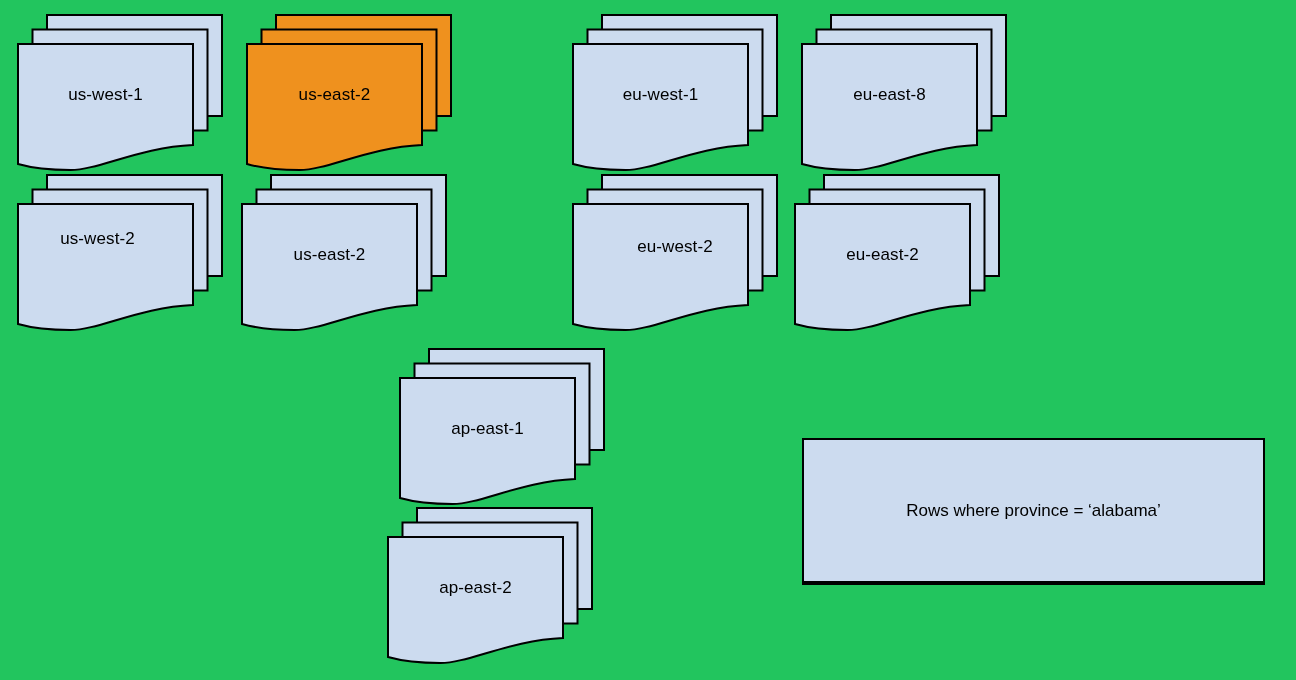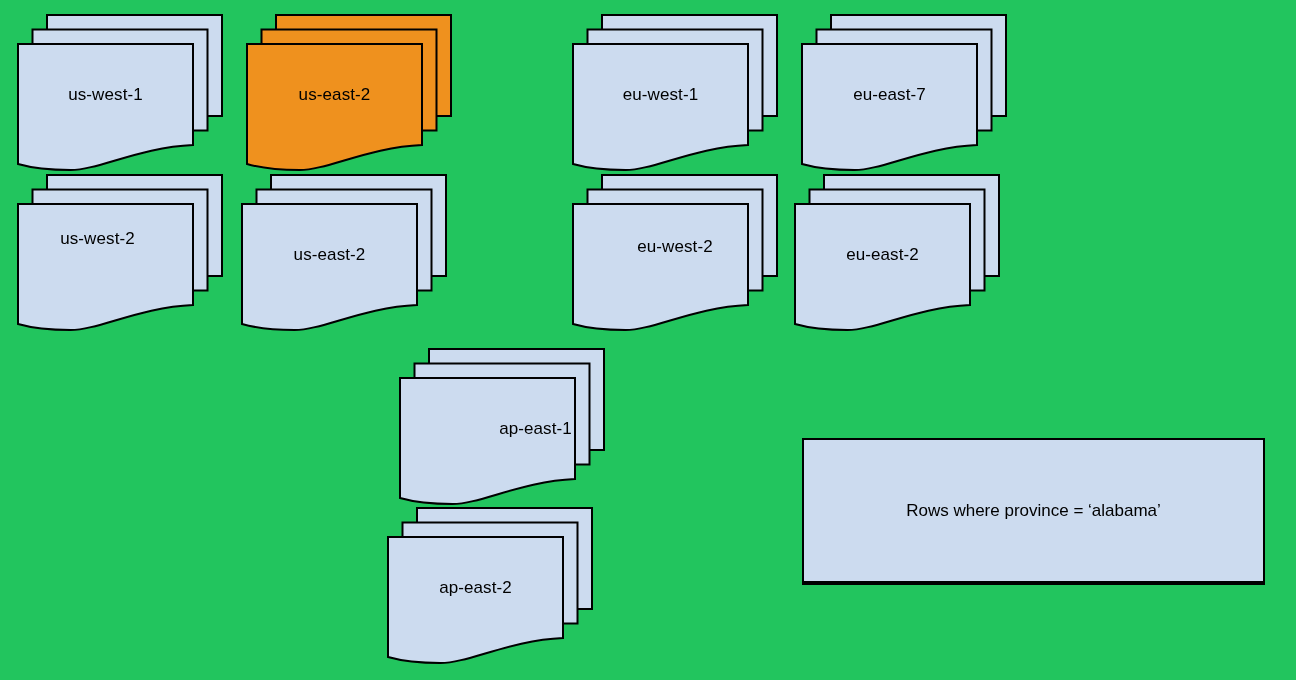--- a/index.html
+++ b/index.html
@@ -95,21 +95,21 @@
           <path d="M 2 31 L 177 31 L 177 132 C 124.49999999999999 134 82.5 157 54.5 157 C 30 157 12.5 154 2 151 Z" fill="#ccdbef" stroke="#000000" stroke-width="2" stroke-linejoin="miter"></path>
         </svg>
         <div class="doc-label" style="left: 2px; top: 72.5px; width: 175px;">eu-west-1</div>
       </div>
       <div class="doc-stack" style="left: 800px; top: 13px; width: 208px; height: 159px;">
         <svg width="208" height="159" viewBox="0 0 208 159">
           <path d="M 31 2 L 206 2 L 206 103 L 31 103 Z" fill="#ccdbef" stroke="#000000" stroke-width="2" stroke-linejoin="miter"></path>
           <path d="M 16.5 16.5 L 191.5 16.5 L 191.5 117.5 L 16.5 117.5 Z" fill="#ccdbef" stroke="#000000" stroke-width="2" stroke-linejoin="miter"></path>
           <path d="M 2 31 L 177 31 L 177 132 C 124.49999999999999 134 82.5 157 54.5 157 C 30 157 12.5 154 2 151 Z" fill="#ccdbef" stroke="#000000" stroke-width="2" stroke-linejoin="miter"></path>
         </svg>
-        <div class="doc-label" style="left: 2px; top: 72.5px; width: 175px;">eu-east-7</div>
+        <div class="doc-label" style="left: 2px; top: 72.5px; width: 175px;">eu-east-8</div>
       </div>
       <div class="doc-stack" style="left: 16px; top: 173px; width: 208px; height: 159px;">
         <svg width="208" height="159" viewBox="0 0 208 159">
           <path d="M 31 2 L 206 2 L 206 103 L 31 103 Z" fill="#ccdbef" stroke="#000000" stroke-width="2" stroke-linejoin="miter"></path>
           <path d="M 16.5 16.5 L 191.5 16.5 L 191.5 117.5 L 16.5 117.5 Z" fill="#ccdbef" stroke="#000000" stroke-width="2" stroke-linejoin="miter"></path>
           <path d="M 2 31 L 177 31 L 177 132 C 124.49999999999999 134 82.5 157 54.5 157 C 30 157 12.5 154 2 151 Z" fill="#ccdbef" stroke="#000000" stroke-width="2" stroke-linejoin="miter"></path>
         </svg>
         <div class="doc-label" style="left: 2px; top: 57px; width: 139px; margin-left: 10px;">us-west-2</div>
       </div>
       <div class="doc-stack" style="left: 240px; top: 173px; width: 208px; height: 159px;">
@@ -135,21 +135,21 @@
           <path d="M 2 31 L 177 31 L 177 132 C 124.49999999999999 134 82.5 157 54.5 157 C 30 157 12.5 154 2 151 Z" fill="#ccdbef" stroke="#000000" stroke-width="2" stroke-linejoin="miter"></path>
         </svg>
         <div class="doc-label" style="left: 2px; top: 72.5px; width: 175px;">eu-east-2</div>
       </div>
       <div class="doc-stack" style="left: 398px; top: 347px; width: 208px; height: 159px;">
         <svg width="208" height="159" viewBox="0 0 208 159">
           <path d="M 31 2 L 206 2 L 206 103 L 31 103 Z" fill="#ccdbef" stroke="#000000" stroke-width="2" stroke-linejoin="miter"></path>
           <path d="M 16.5 16.5 L 191.5 16.5 L 191.5 117.5 L 16.5 117.5 Z" fill="#ccdbef" stroke="#000000" stroke-width="2" stroke-linejoin="miter"></path>
           <path d="M 2 31 L 177 31 L 177 132 C 124.49999999999999 134 82.5 157 54.5 157 C 30 157 12.5 154 2 151 Z" fill="#ccdbef" stroke="#000000" stroke-width="2" stroke-linejoin="miter"></path>
         </svg>
-        <div class="doc-label" style="left: 2px; top: 72.5px; width: 175px; padding-left: 48px;">ap-east-1</div>
+        <div class="doc-label" style="left: 2px; top: 72.5px; width: 175px;">ap-east-1</div>
       </div>
       <div class="doc-stack" style="left: 386px; top: 506px; width: 208px; height: 159px;">
         <svg width="208" height="159" viewBox="0 0 208 159">
           <path d="M 31 2 L 206 2 L 206 103 L 31 103 Z" fill="#ccdbef" stroke="#000000" stroke-width="2" stroke-linejoin="miter"></path>
           <path d="M 16.5 16.5 L 191.5 16.5 L 191.5 117.5 L 16.5 117.5 Z" fill="#ccdbef" stroke="#000000" stroke-width="2" stroke-linejoin="miter"></path>
           <path d="M 2 31 L 177 31 L 177 132 C 124.49999999999999 134 82.5 157 54.5 157 C 30 157 12.5 154 2 151 Z" fill="#ccdbef" stroke="#000000" stroke-width="2" stroke-linejoin="miter"></path>
         </svg>
         <div class="doc-label" style="left: 2px; top: 72.5px; width: 175px;">ap-east-2</div>
       </div>
     </div>

